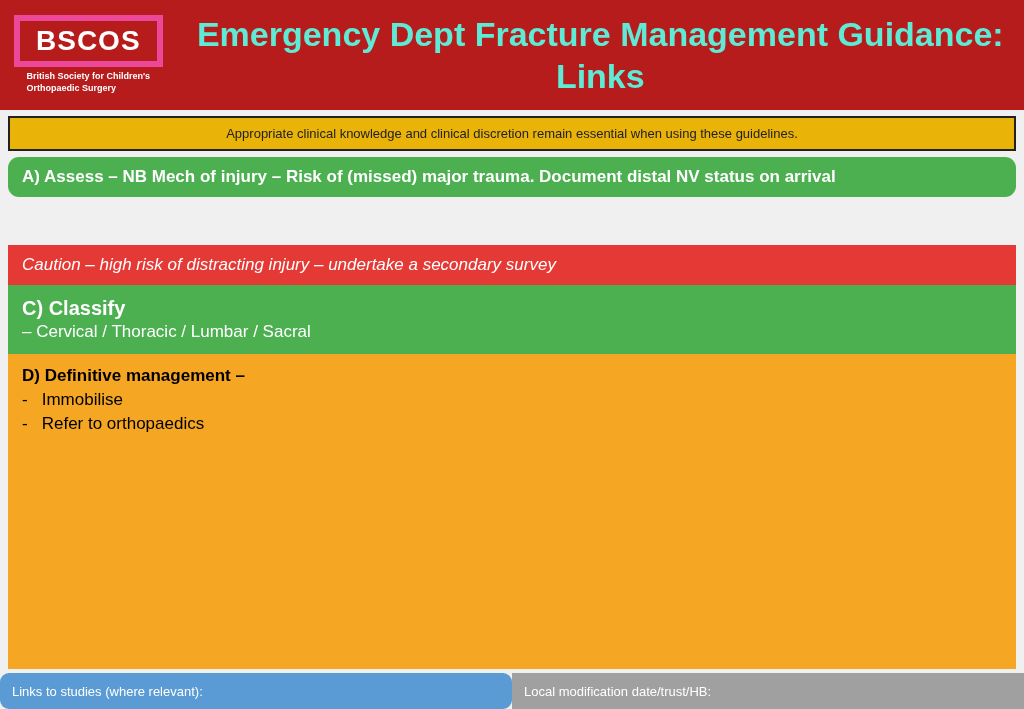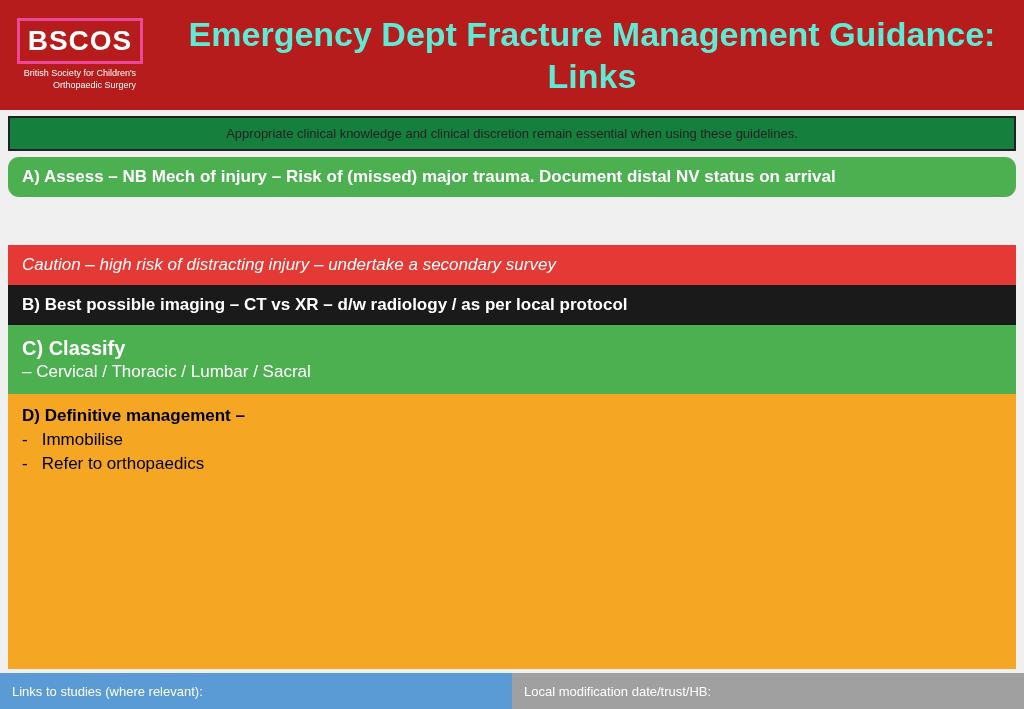--- a/index.html
+++ b/index.html
@@ -33,35 +33,36 @@
       display: flex;
       flex-direction: column;
       align-items: center;
       justify-content: center;
       padding: 10px 14px;
       min-width: 160px;
     }
 
     .logo-bscos {
       background: #b71c1c;
-      border: 3px solid #ec4899;
+      border: 6px solid #ec4899;
       color: white;
       font-size: 28px;
       font-weight: 900;
-      padding: 4px 8px;
+      padding: 4px 16px;
       letter-spacing: 1px;
       text-align: right;
     }
 
     .logo-subtitle {
       color: white;
       font-size: 9px;
-      text-align: right;
+      text-align: left;
       margin-top: 4px;
       line-height: 1.3;
+      font-weight: bold;
     }
 
     .title-box {
       flex: 1;
       display: flex;
       align-items: center;
       justify-content: center;
       background: #b71c1c;
       padding: 10px 20px;
     }
@@ -72,21 +73,21 @@
       font-weight: bold;
       text-align: center;
       line-height: 1.25;
     }
 
     
     .disclaimer-box {
       border: 2px solid #222;
       margin: 6px 8px;
       padding: 8px 12px;
-      background: #15803d;
+      background: #eab308;
       text-align: center;
       font-size: 13px;
       color: #222;
     }
 
     
     .content-area {
       flex: 1;
       display: flex;
       flex-direction: column;
@@ -158,20 +159,21 @@
     }
 
     .footer-left {
       background: #5b9bd5;
       flex: 1;
       display: flex;
       align-items: center;
       padding: 0 12px;
       font-size: 13px;
       color: white;
+      border-radius: 9px;
     }
 
     .footer-right {
       background: #a0a0a0;
       flex: 1;
       display: flex;
       align-items: center;
       padding: 0 12px;
       font-size: 13px;
       color: white;
@@ -215,23 +217,20 @@
   <div class="content-area">
 
     <div class="section section-green">
       <span>A) Assess – NB Mech of injury – Risk of (missed) major trauma. Document distal NV status on arrival</span>
     </div>
 
     <div class="section section-red">
       <span>Caution – high risk of distracting injury – undertake a secondary survey</span>
     </div>
 
-    <div class="section section-black">
-      <span>B) Best possible imaging – CT vs XR – d/w radiology / as per local protocol</span>
-    </div>
 
     <div class="section section-green2">
       <div class="section-classify-line1">C) Classify</div>
       <div class="section-classify-line2">– Cervical /  Thoracic / Lumbar / Sacral</div>
     </div>
 
     <div class="section-orange">
       <div style="font-weight:bold;">D) Definitive management –</div>
       <div class="item dash-item">
         <span class="dash-symbol">-</span>

